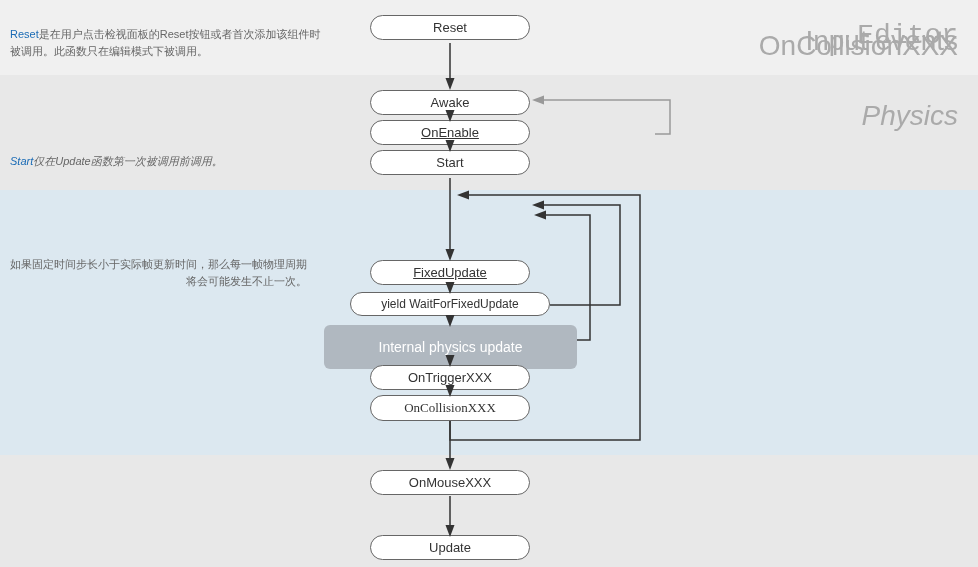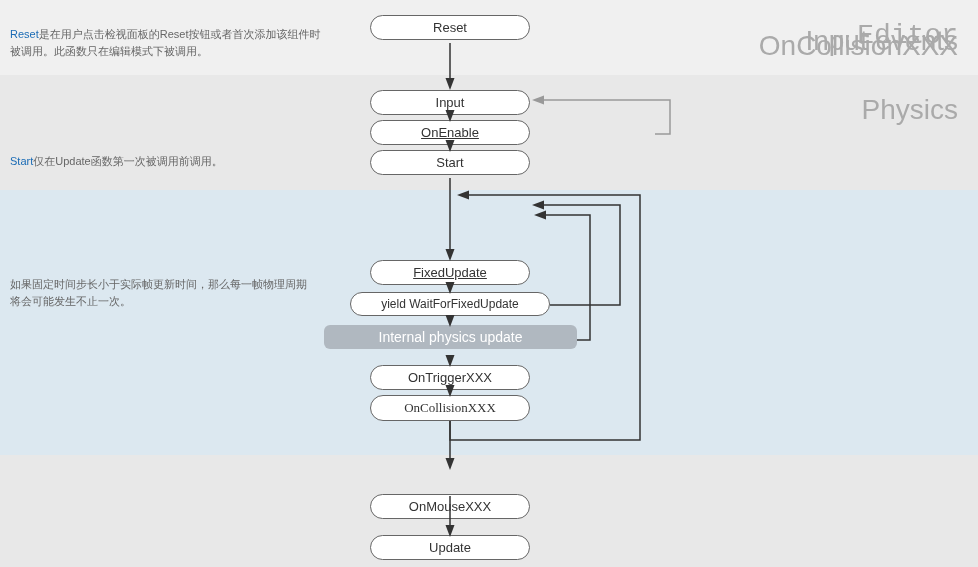--- a/index.html
+++ b/index.html
@@ -46,21 +46,21 @@
     .section-label {
       position: absolute;
       right: 20px;
       font-size: 28px;
       color: #aaa;
       font-weight: 300;
     }
 
     .editor-label { top: 20px; font-family: Liberation Mono, monospace; }
     .init-label { top: 30px; }
-    .physics-label { top: 94px; }
+    .physics-label { top: 100px; font-style: italic; }
     .input-label { top: 25px; }
 
     
     .node {
       position: absolute;
       border: 1px solid #666;
       border-radius: 14px;
       background: #fff;
       font-size: 13px;
       color: #333;
@@ -69,21 +69,21 @@
       white-space: nowrap;
     }
 
     .node-internal {
       position: absolute;
       border-radius: 6px;
       background: #b0b8c0;
       font-size: 14px;
       color: #fff;
       text-align: center;
-      padding: 4px 30px;
+      padding: 14px 30px;
       white-space: nowrap;
       font-weight: normal;
     }
 
     
     .annotation {
       position: absolute;
       font-size: 11px;
       color: #666;
       line-height: 1.5;
@@ -112,33 +112,33 @@
 
 <span class="section-label editor-label">Editor</span>
 <span class="section-label init-label">OnCollisionXXX</span>
 <span class="section-label physics-label">Physics</span>
 <span class="section-label input-label">Input events</span>
 
 <div class="annotation" style="left:10px;top:10px;max-width:340px;margin-top:16px;">
   <span class="blue">Reset</span><span>是在用户点击检视面板的Reset按钮或者首次添加该组件时<br>被调用。此函数只在编辑模式下被调用。</span>
 </div>
 
-<div class="annotation" style="left:10px;top:153px;">
+<div class="annotation" style="left:10px;top:153px;font-style:italic;">
   <span class="blue">Start</span><span>仅在Update函数第一次被调用前调用。</span>
 </div>
 
-<div class="annotation" style="left:10px;top:276px;max-width:340px;">
+<div class="annotation" style="left:10px;top:256px;max-width:340px;text-align:right;">
   <span>如果固定时间步长小于实际帧更新时间，那么每一帧物理周期<br>将会可能发生不止一次。</span>
 </div>
 
 <div class="node" style="left:370px;top:15px;width:160px;">
   <span>Reset</span>
 </div>
 <div class="node" style="left:370px;top:90px;width:160px;">
-  <span>Input</span>
+  <span>Awake</span>
 </div>
 <div class="node" style="left:370px;top:120px;width:160px;text-decoration:underline;">
   <span>OnEnable</span>
 </div>
 <div class="node" style="left:370px;top:150px;width:160px;">
   <span>Start</span>
 </div>
 <div class="node" style="left:370px;top:260px;width:160px;text-decoration:underline;">
   <span>FixedUpdate</span>
 </div>
@@ -147,21 +147,21 @@
 </div>
 <div class="node-internal" style="left:324px;top:325px;width:253px;">
   <span>Internal physics update</span>
 </div>
 <div class="node" style="left:370px;top:365px;width:160px;">
   <span>OnTriggerXXX</span>
 </div>
 <div class="node" style="left:370px;top:395px;width:160px;font-family:Liberation Serif, serif;">
   <span>OnCollisionXXX</span>
 </div>
-<div class="node" style="left:370px;top:470px;width:160px;margin-top:24px;">
+<div class="node" style="left:370px;top:470px;width:160px;">
   <span>OnMouseXXX</span>
 </div>
 <div class="node" style="left:370px;top:535px;width:160px;">
   <span>Update</span>
 </div>
 
 <svg class="arrows-svg">
   <defs>
     <marker id="arrow" markerWidth="8" markerHeight="8" refX="6" refY="3" orient="auto">
       <path d="M0,0 L0,6 L8,3 z" fill="#333"></path>

